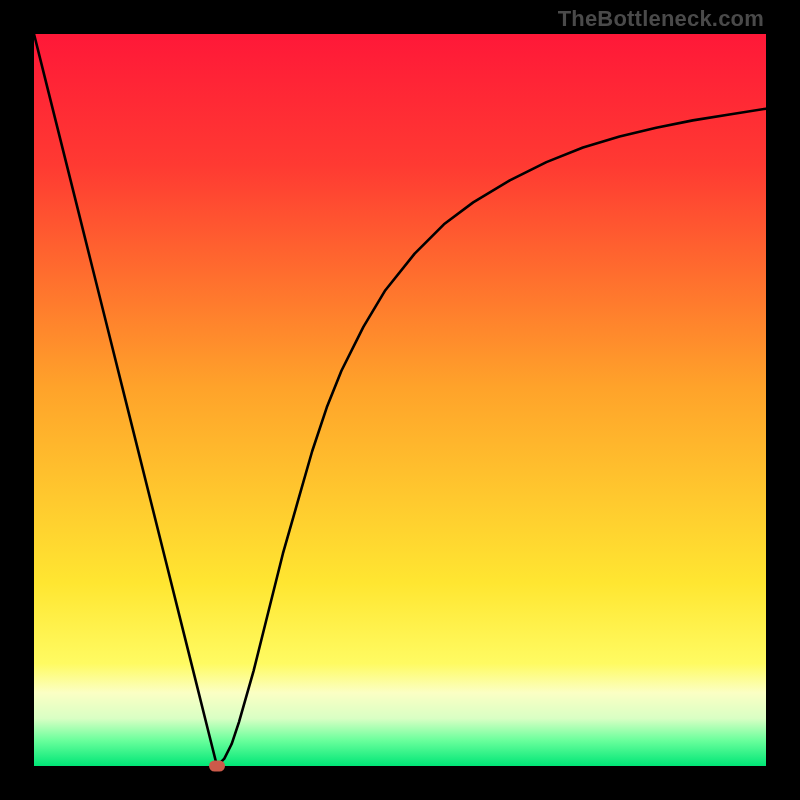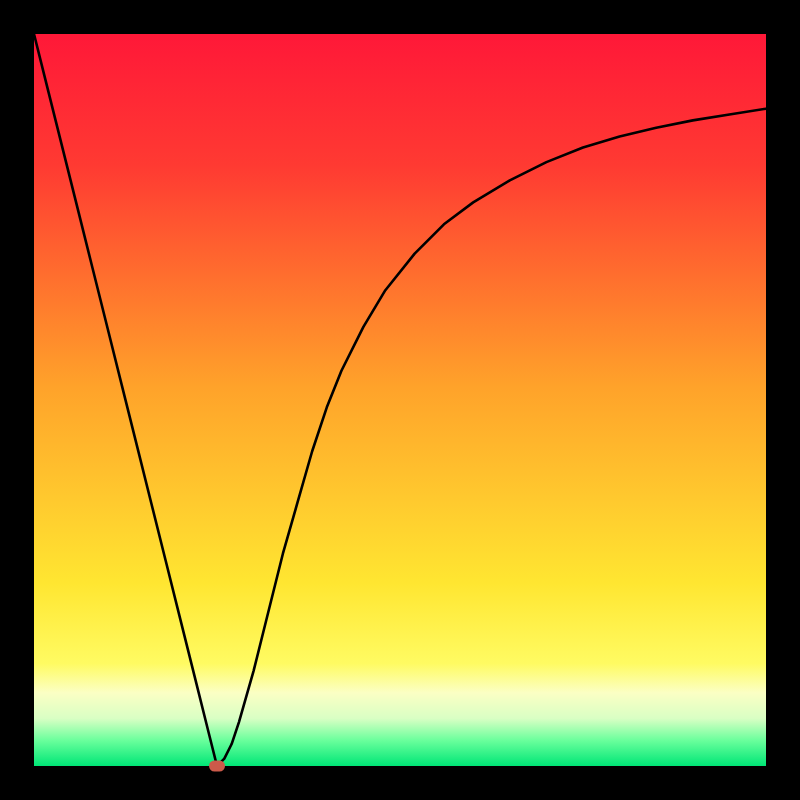--- a/index.html
+++ b/index.html
@@ -53,13 +53,14 @@
 </head>
 <body>
 
 <div class="frame">
   <div class="plot" id="plot" style="background: linear-gradient(rgb(255, 24, 56) 0%, rgb(255, 58, 50) 18%, rgb(255, 162, 42) 48%, rgb(255, 230, 49) 75%, rgb(255, 251, 98) 86%, rgb(251, 255, 196) 90%, rgb(217, 255, 196) 93.5%, rgb(106, 255, 156) 96.5%, rgb(0, 230, 118) 100%);">
     <svg class="curve" id="curve-svg" viewBox="0 0 732 732" preserveAspectRatio="none">
       <path id="curve-path" fill="none" stroke-width="2.6" stroke-linecap="round" stroke-linejoin="round" d="M0.00 0.00 L14.64 58.56 L29.28 117.12 L43.92 175.68 L58.56 234.24 L73.20 292.80 L87.84 351.36 L102.48 409.92 L117.12 468.48 L131.76 527.04 L146.40 585.60 L161.04 644.16 L175.68 702.72 L183.00 732.00 L190.32 724.68 L197.64 710.04 L204.96 688.08 L219.60 636.84 L234.24 578.28 L248.88 519.72 L263.52 468.48 L278.16 417.24 L292.80 373.32 L307.44 336.72 L329.40 292.80 L351.36 256.20 L380.64 219.60 L409.92 190.32 L439.20 168.36 L475.80 146.40 L512.40 128.10 L549.00 113.46 L585.60 102.48 L622.20 93.70 L658.80 86.38 L695.40 80.52 L732.00 74.66" stroke="#000000"></path>
     </svg>
     <div class="marker" id="marker" style="left: 183px; top: 732px; background: rgb(204, 90, 74);"></div>
   </div>
+  <div class="watermark">TheBottleneck.com</div>
 </div>
 
 </body></html>

